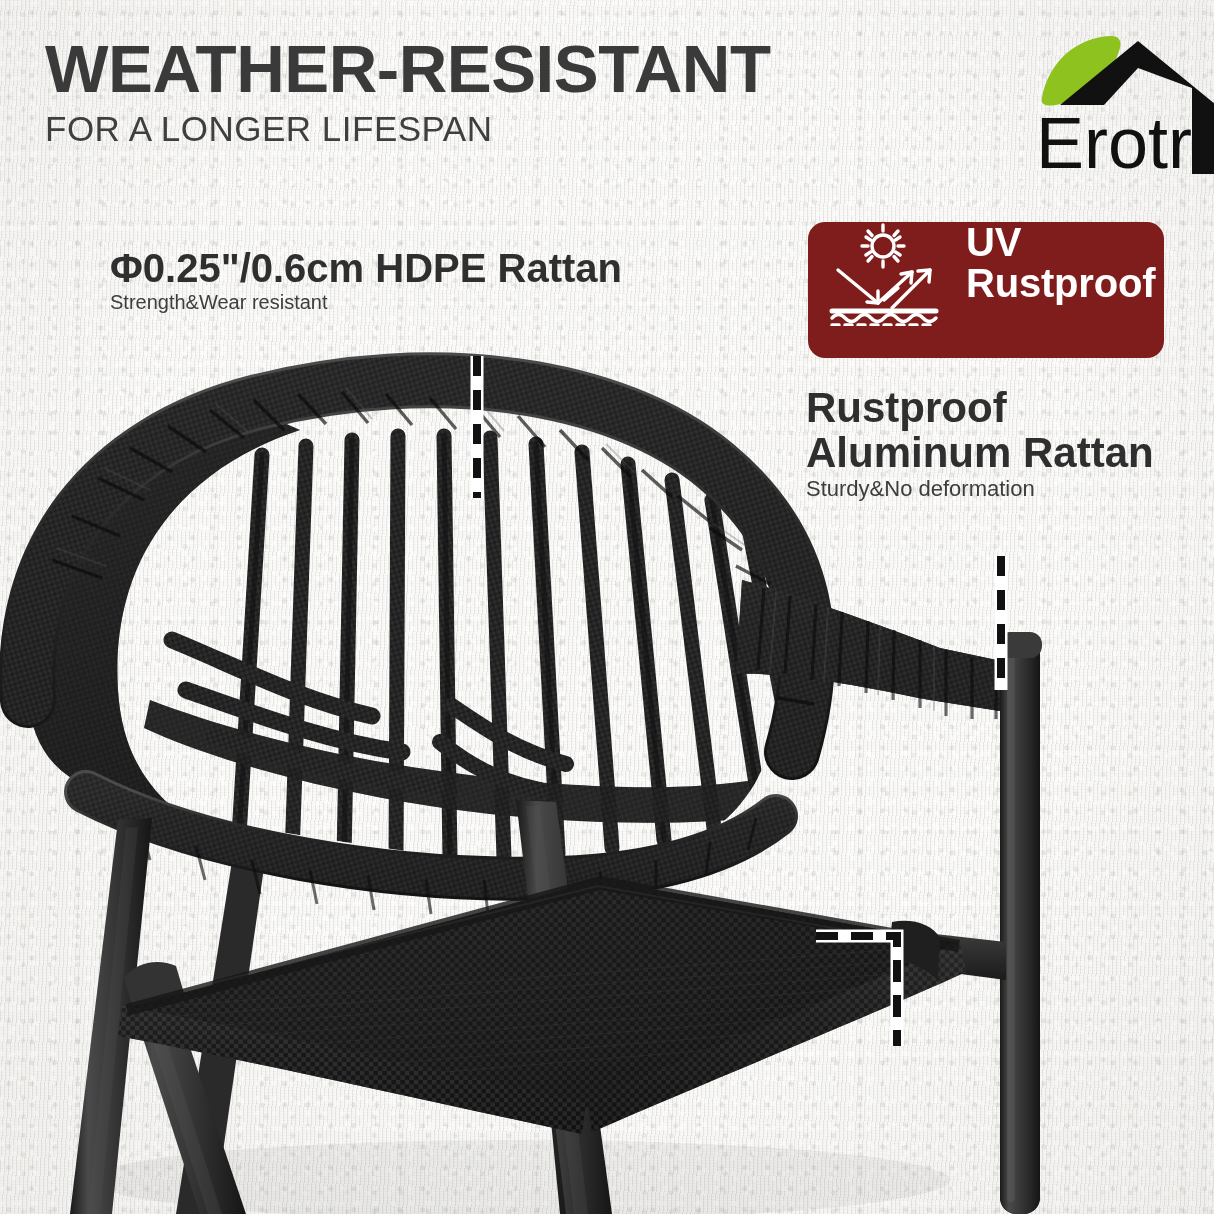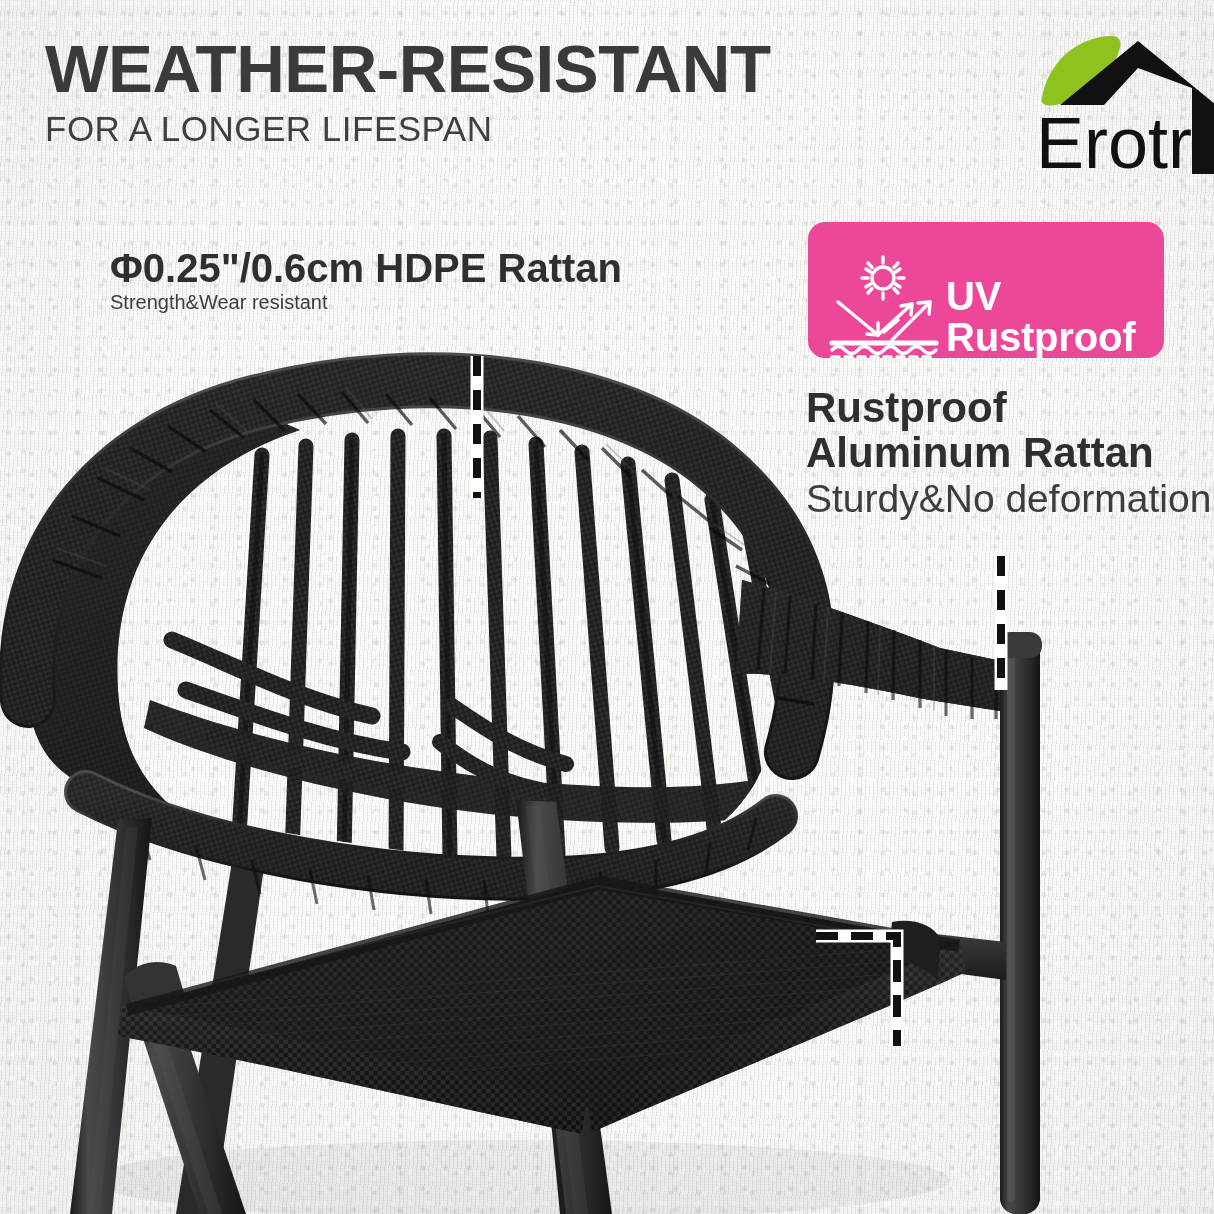--- a/index.html
+++ b/index.html
@@ -46,37 +46,37 @@
     margin:10px 0 0 0;font-size:35px;line-height:1;font-weight:normal;
     letter-spacing:.5px;color:#3f3f3f;white-space:nowrap;
   }
 
   
   .logo{position:absolute;left:1026px;top:28px;width:226px;height:152px;z-index:30;text-align:right;}
 
   
   .uvbadge{
     position:absolute;left:808px;top:222px;width:356px;height:136px;
-    background:#ec4899;border-radius:17px;z-index:30;
-    display:flex;align-items:flex-end;gap:4px;padding:0 18px;box-sizing:border-box;
+    background:#7f1d1d;border-radius:17px;z-index:30;
+    display:flex;align-items:flex-start;gap:24px;padding:0 18px;box-sizing:border-box;
   }
   .uvbadge .uvicon{width:116px;height:104px;flex:0 0 auto;}
   .uvbadge .uvtxt{
     color:#ffffff;font-size:40px;line-height:1.03;font-weight:bold;letter-spacing:-.2px;
   }
 
   
   .call{position:absolute;z-index:32;}
   .call .ttl{font-size:40px;font-weight:bold;color:#2f2f2f;line-height:1.06;white-space:nowrap;}
   .call .sub{font-size:20px;font-weight:normal;color:#3d3d3d;line-height:1.12;white-space:nowrap;margin-top:2px;}
 
   #call-rattan{left:110px;top:247px;}
   #call-frame{left:806px;top:386px;text-align:left;}
   #call-frame .ttl{font-size:42px;}
-  #call-frame .sub{font-size:39px;}
+  #call-frame .sub{font-size:22px;}
   #call-textilene{left:730px;top:1052px;}
   #call-textilene .ttl{
     font-size:43px;
     color:#2b2b2b;
     text-shadow:
       -2.5px 0 #f2f1ee, 2.5px 0 #f2f1ee, 0 -2.5px #f2f1ee, 0 2.5px #f2f1ee,
       -2px -2px #f2f1ee, 2px -2px #f2f1ee, -2px 2px #f2f1ee, 2px 2px #f2f1ee;
   }
   #call-textilene .sub{
     font-size:31px;

